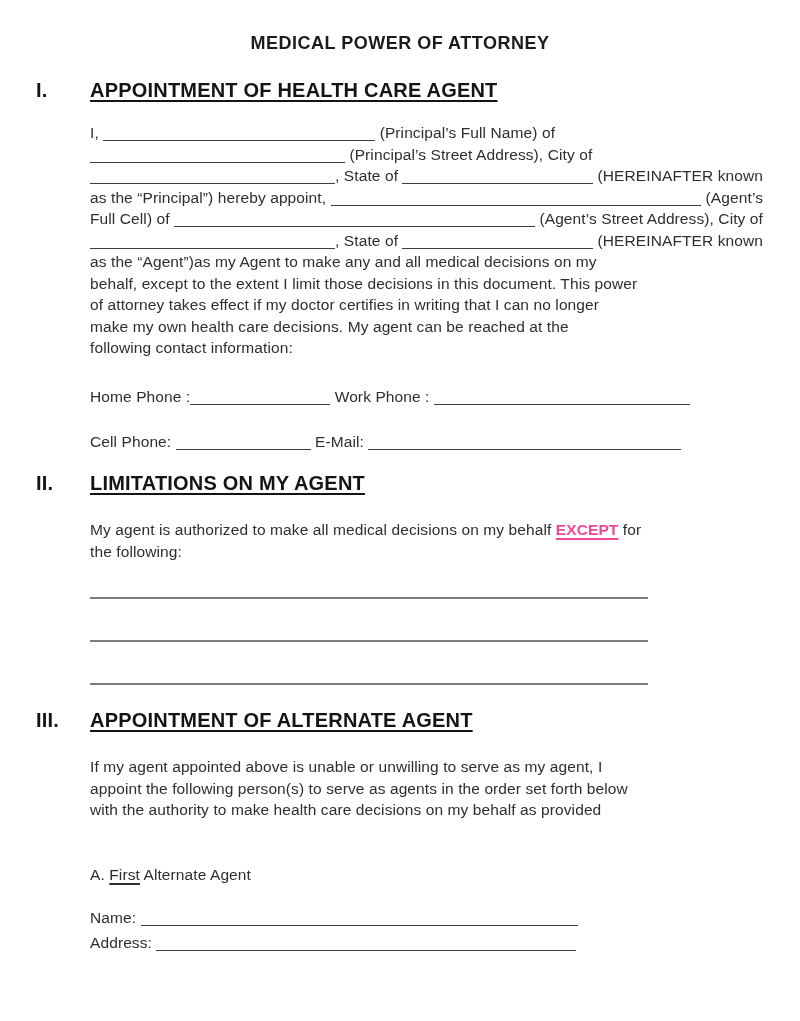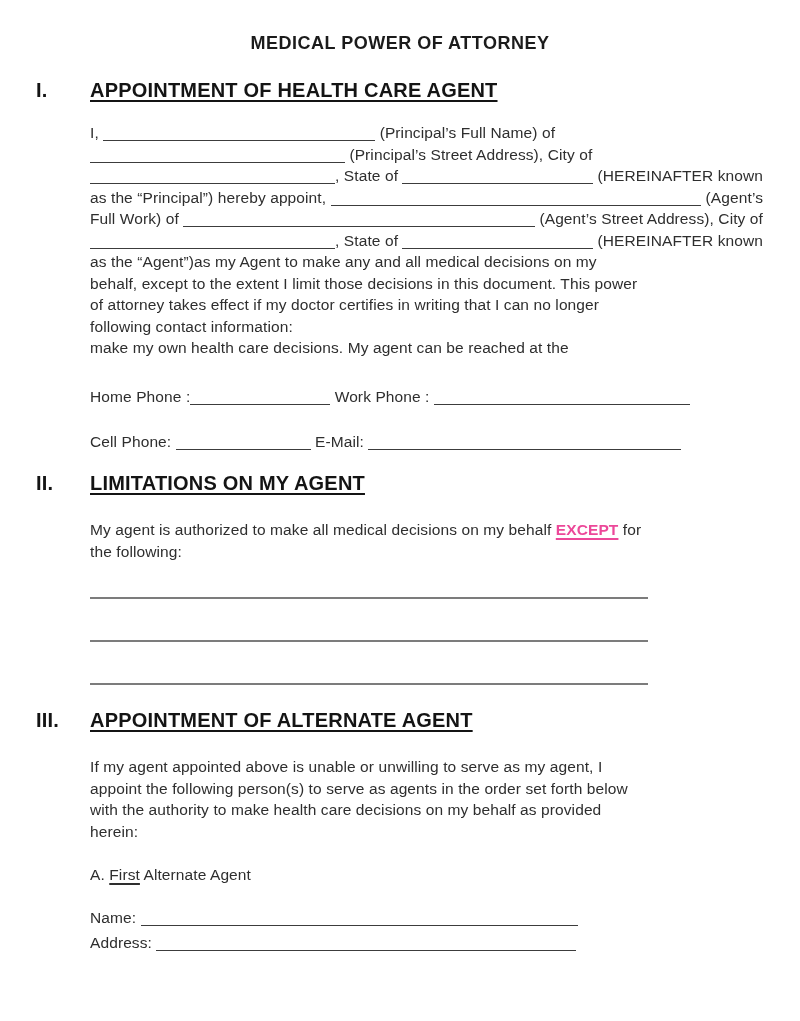--- a/index.html
+++ b/index.html
@@ -52,27 +52,27 @@
 
   <div class="sec-head" style="top:80px">
     <span class="num">I.</span><span class="sh">APPOINTMENT OF HEALTH CARE AGENT</span>
   </div>
 
   <div class="para" style="top:122px">
       <div class="line"><span>I, </span><span class="blank" style="min-width: 272px; width: 272px;"></span><span> (Principal’s Full Name) of</span></div>
       <div class="line"><span class="blank" style="min-width: 255px; width: 255px;"></span><span> (Principal’s Street Address), City of</span></div>
       <div class="line"><span class="blank" style="min-width: 245px; width: 245px;"></span><span>, State of </span><span class="blank grow" style="min-width: 120px;"></span><span> (HEREINAFTER known</span></div>
       <div class="line"><span>as the “Principal”) hereby appoint, </span><span class="blank grow" style="min-width: 200px;"></span><span> (Agent’s</span></div>
-      <div class="line"><span>Full Work) of </span><span class="blank grow" style="min-width: 150px;"></span><span> (Agent’s Street Address), City of</span></div>
+      <div class="line"><span>Full Cell) of </span><span class="blank grow" style="min-width: 150px;"></span><span> (Agent’s Street Address), City of</span></div>
       <div class="line"><span class="blank" style="min-width: 245px; width: 245px;"></span><span>, State of </span><span class="blank grow" style="min-width: 120px;"></span><span> (HEREINAFTER known</span></div>
       <div class="line"><span>as the “Agent”)as my Agent to make any and all medical decisions on my</span></div>
       <div class="line"><span>behalf, except to the extent I limit those decisions in this document. This power</span></div>
       <div class="line"><span>of attorney takes effect if my doctor certifies in writing that I can no longer</span></div>
+      <div class="line"><span>make my own health care decisions. My agent can be reached at the</span></div>
       <div class="line"><span>following contact information:</span></div>
-      <div class="line"><span>make my own health care decisions. My agent can be reached at the</span></div>
     </div>
 
   <div class="para" style="top:386px">
       <div class="line"><span>Home Phone :</span><span class="blank" style="min-width: 140px; width: 140px;"></span><span> Work Phone : </span><span class="blank" style="min-width: 256px; width: 256px;"></span></div>
     </div>
 
   <div class="para" style="top:431px">
       <div class="line"><span>Cell Phone: </span><span class="blank" style="min-width: 135px; width: 135px;"></span><span> E-Mail: </span><span class="blank" style="min-width: 313px; width: 313px;"></span></div>
     </div>
 
@@ -90,21 +90,20 @@
   <div class="write-line" style="top:683px"></div>
 
   <div class="sec-head" style="top:710px">
     <span class="num">III.</span><span class="sh">APPOINTMENT OF ALTERNATE AGENT</span>
   </div>
 
   <div class="para" style="top:756px">
       <div class="line"><span>If my agent appointed above is unable or unwilling to serve as my agent, I</span></div>
       <div class="line"><span>appoint the following person(s) to serve as agents in the order set forth below</span></div>
       <div class="line"><span>with the authority to make health care decisions on my behalf as provided</span></div>
-      <div class="line"><span>herein:</span></div>
     </div>
 
   <div class="para" style="top:864px">
       <div class="line"><span>A. </span><span class="u">First</span><span> Alternate Agent</span></div>
     </div>
 
   <div class="para" style="top:907px">
       <div class="line"><span>Name: </span><span class="blank" style="min-width: 437px; width: 437px;"></span></div>
     </div>
 

